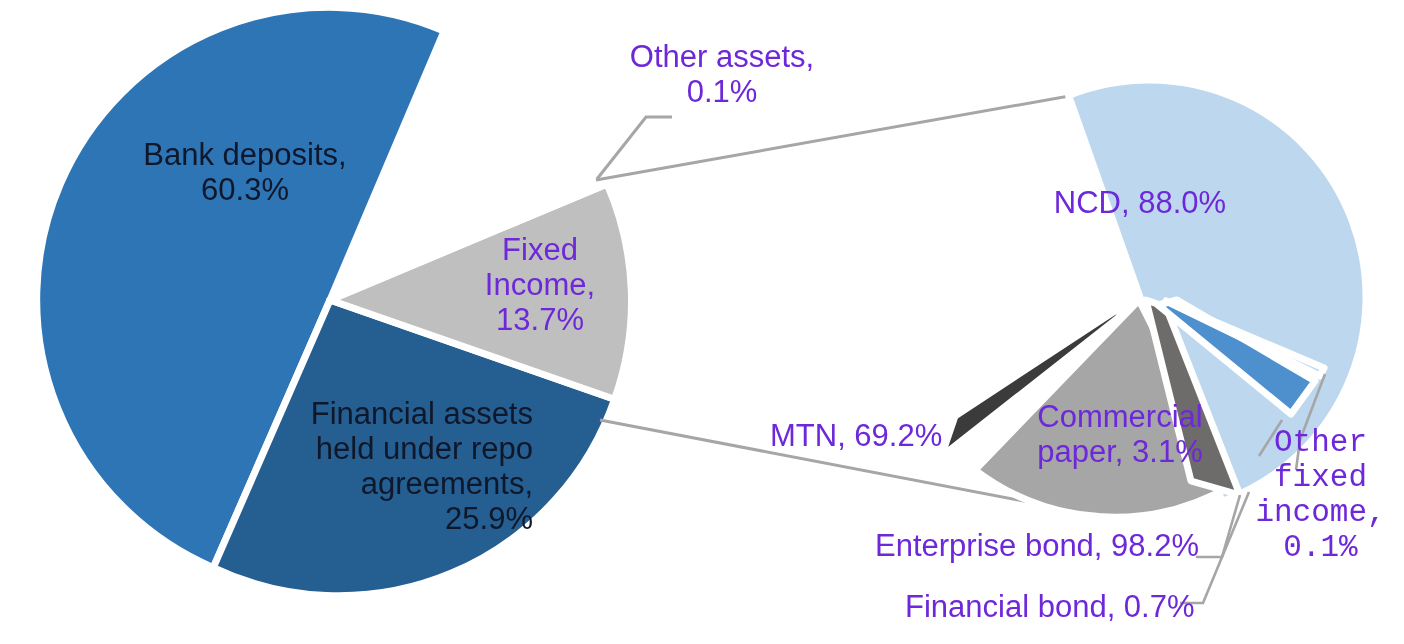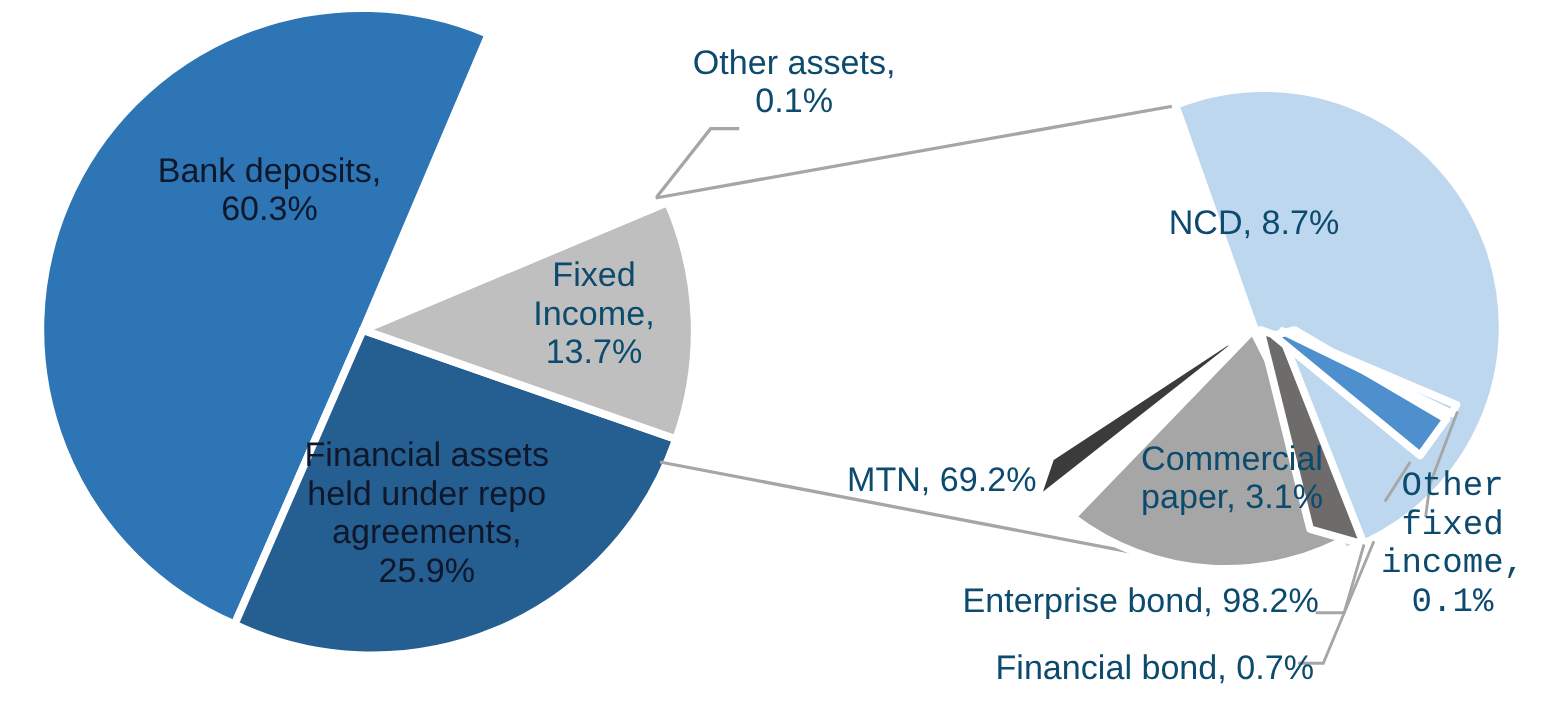--- a/index.html
+++ b/index.html
@@ -39,21 +39,21 @@
   .leader-thin {
     stroke: #a6a6a6;
     stroke-width: 2.6;
     fill: none;
   }
   .lbl {
     position: absolute;
     font-family: "Liberation Sans", sans-serif;
     line-height: 1.13;
     white-space: pre;
-    color: #0c4a6e;
+    color: #6d28d9;
   }
   .lbl-white { color: #0f172a; }
   .ctr { text-align: center; }
 </style>
 </head>
 <body>
 
 <div id="chart-root">
 
   <svg id="chart-svg" viewBox="0 0 1404 644">
@@ -100,27 +100,27 @@
       <path class="leader-thin" d="M 1249 492 L 1203 603 L 1180 603"></path>
 
       <path class="leader-thin" d="M 1325 374 L 1300 440 L 1296 470"></path>
 
       <path class="leader-thin" d="M 1282 420 L 1259 456"></path>
     </g>
   </svg>
 
   <div class="lbl lbl-white ctr" style="left:110px; top:137px; width:270px; font-size:31px;">Bank deposits,<br>60.3%</div>
 
-  <div class="lbl lbl-white ctr" style="left:243px; top:396px; width:290px; font-size:31px;">Financial assets<br>held under repo<br>agreements,<br>25.9%</div>
+  <div class="lbl lbl-white ctr" style="left:243px; top:396px; width:290px; font-size:31px;text-align:right;">Financial assets<br>held under repo<br>agreements,<br>25.9%</div>
 
   <div class="lbl ctr" style="left:460px; top:232px; width:160px; font-size:31px;">Fixed<br>Income,<br>13.7%</div>
 
   <div class="lbl ctr" style="left:602px; top:39px; width:240px; font-size:31px;">Other assets,<br>0.1%</div>
 
-  <div class="lbl ctr" style="left:1035px; top:185px; width:210px; font-size:31px;">NCD, 8.7%</div>
+  <div class="lbl ctr" style="left:1035px; top:185px; width:210px; font-size:31px;">NCD, 88.0%</div>
 
   <div class="lbl ctr" style="left:1010px; top:399px; width:220px; font-size:31px;">Commercial<br>paper, 3.1%</div>
 
   <div class="lbl" style="left:770px; top:418px; font-size:31px;">MTN, 69.2%</div>
 
   <div class="lbl" style="left:875px; top:528px; font-size:31px;">Enterprise bond, 98.2%</div>
 
   <div class="lbl" style="left:905px; top:589px; font-size:31px;">Financial bond, 0.7%</div>
 
   <div class="lbl ctr" style="left:1253px; top:425px; width:135px; font-size:31px;font-family:Liberation Mono, monospace;">Other<br>fixed<br>income,<br>0.1%</div>

